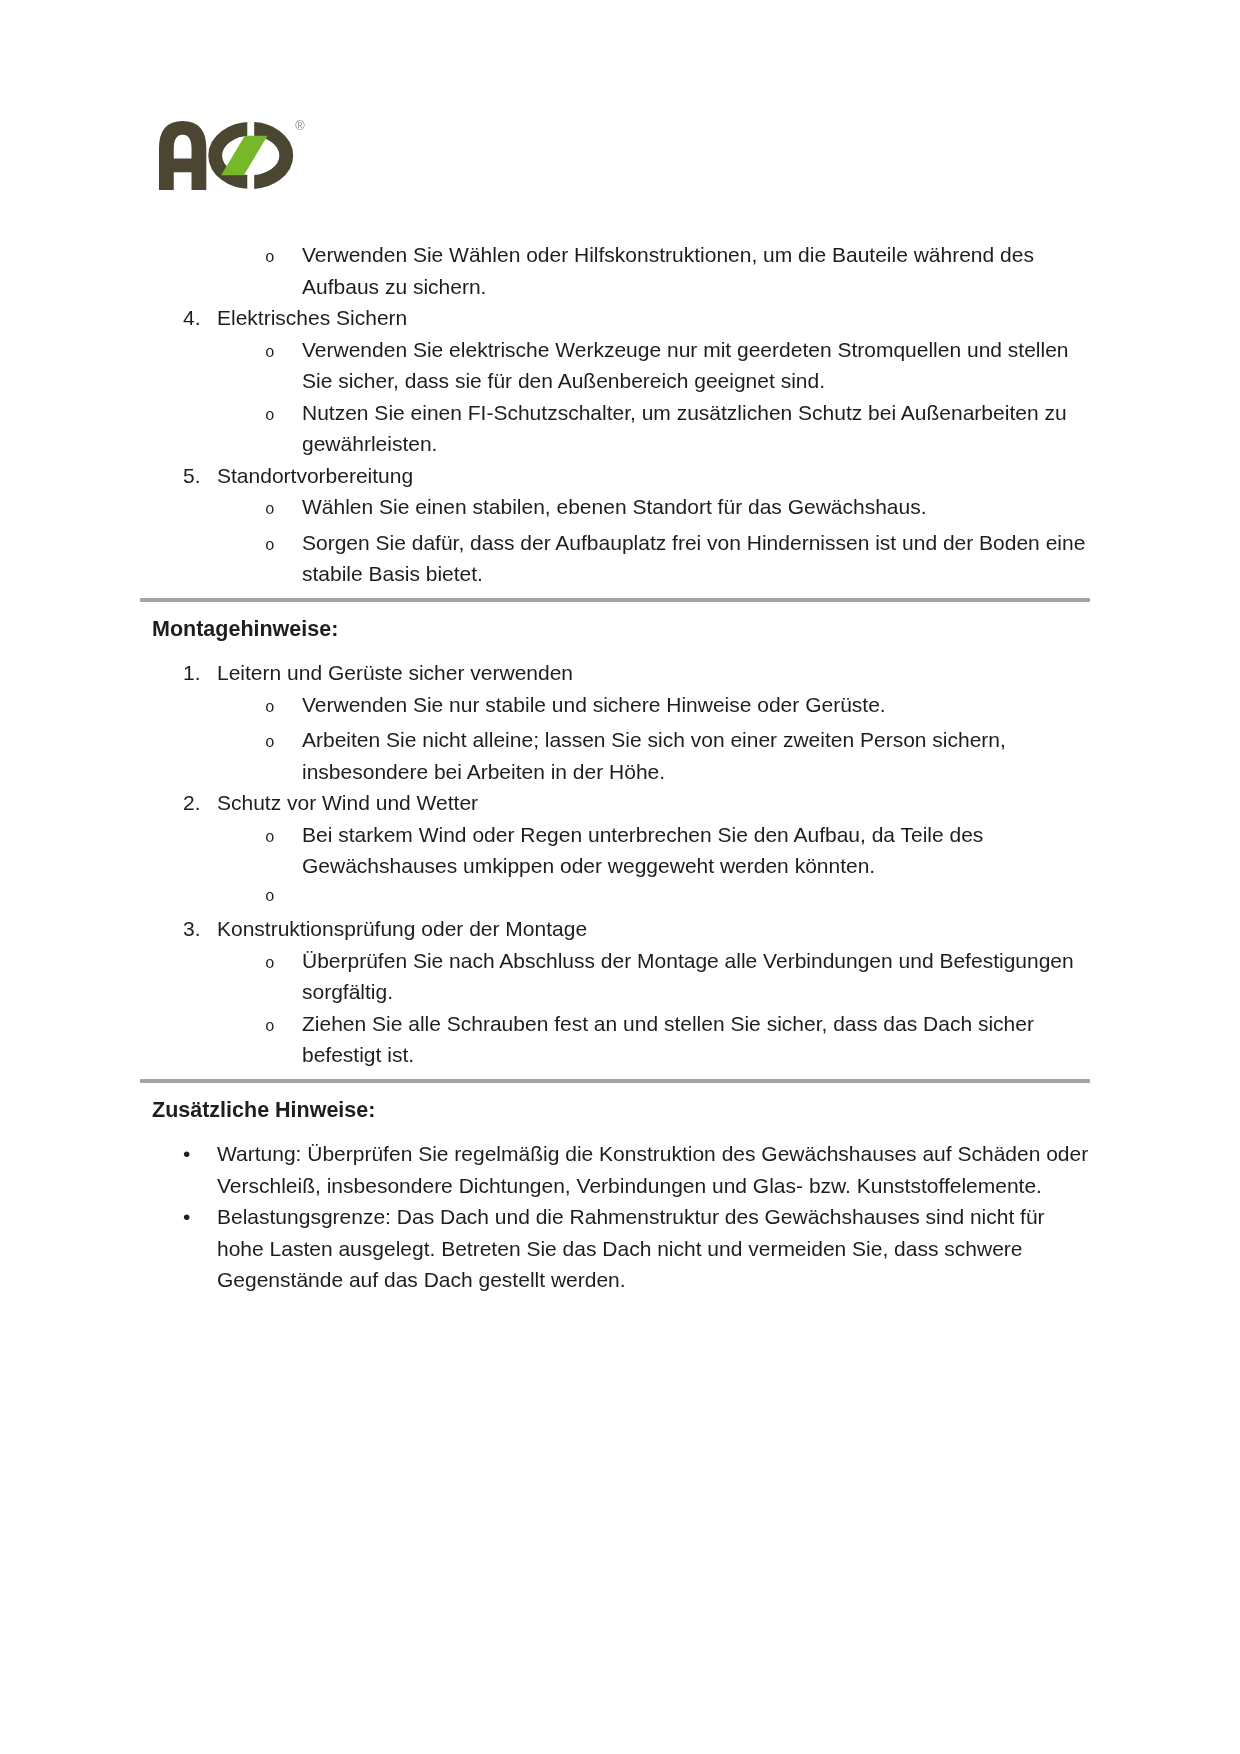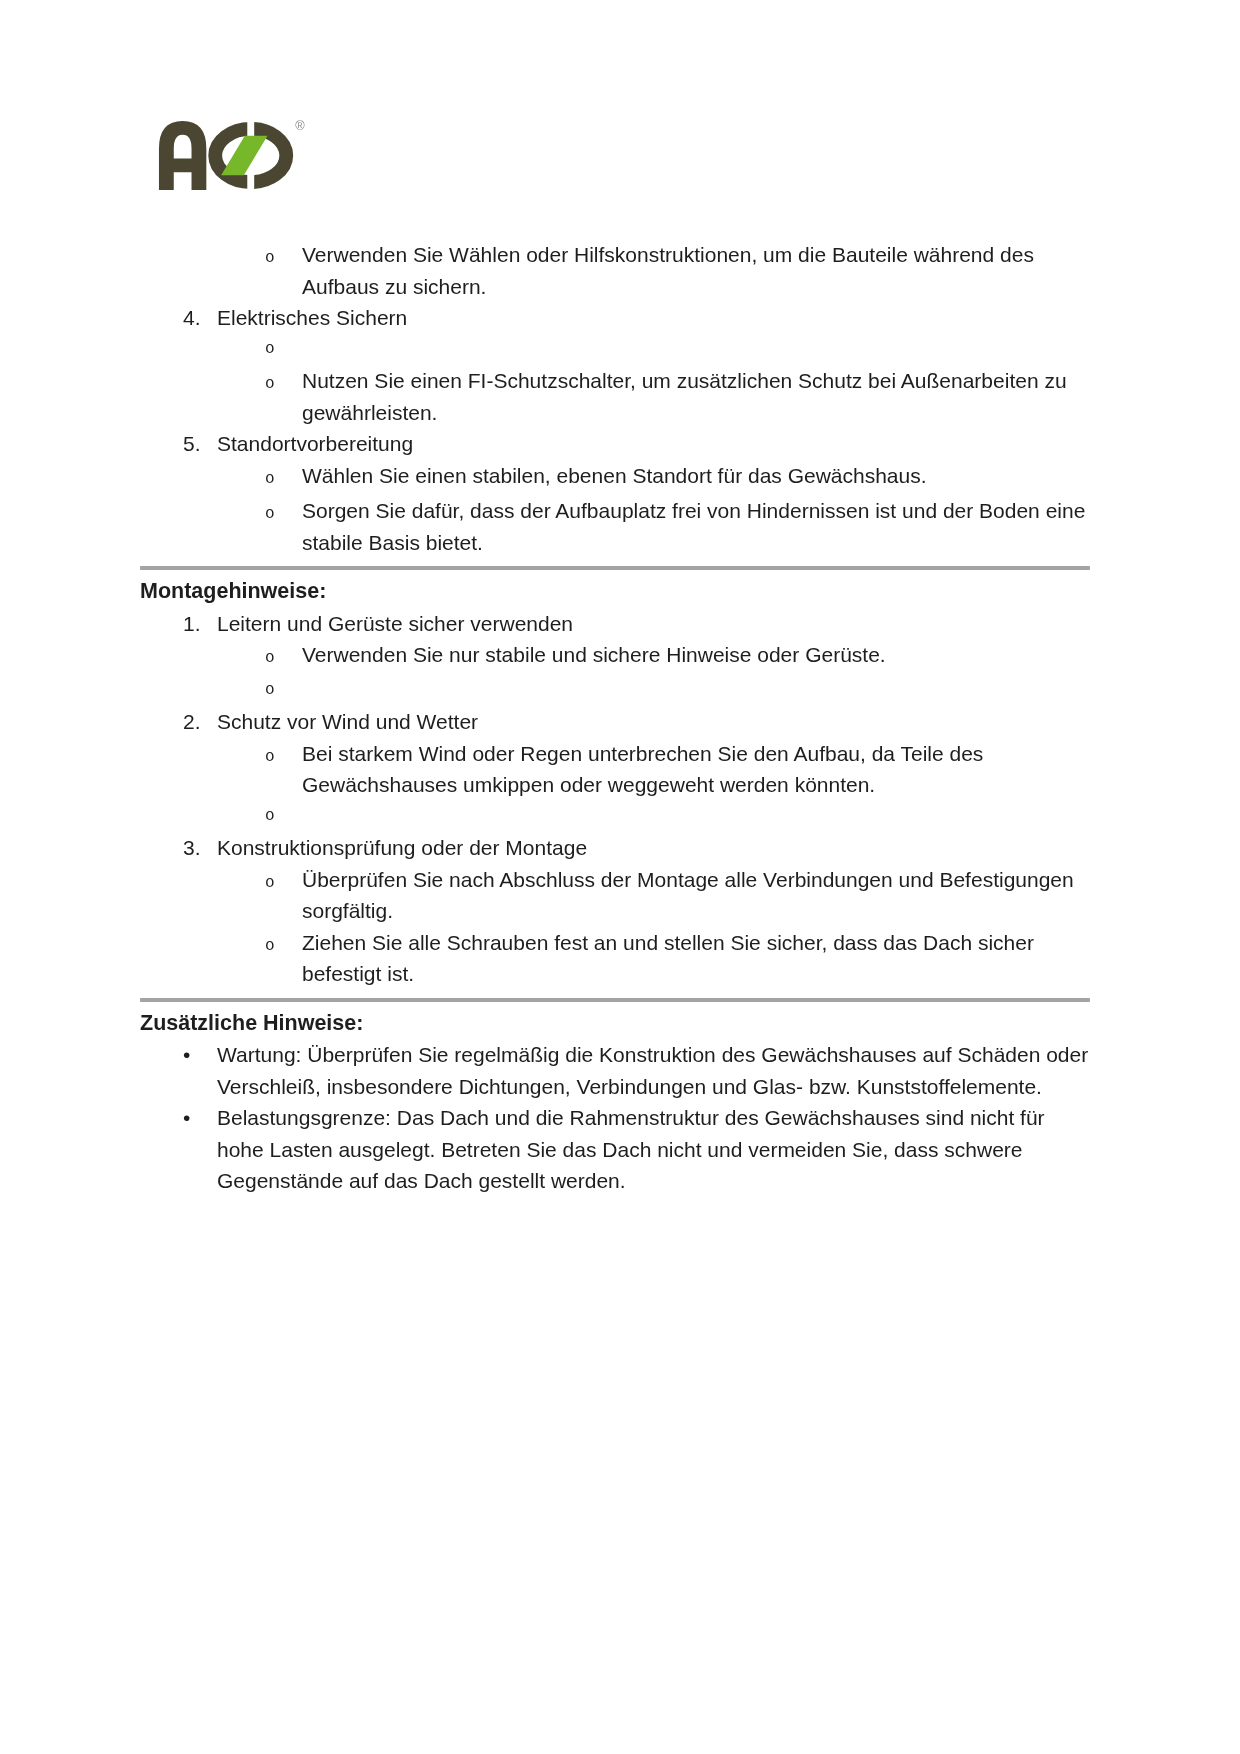--- a/index.html
+++ b/index.html
@@ -35,21 +35,21 @@
   .marker{color:var(--text-color);}
   .marker.circle{
     font-family:"Liberation Mono","DejaVu Sans Mono",monospace;
     font-size:16px;
   }
   .marker.dot{font-size:21px;}
   .text{flex:1 1 auto;min-width:0;}
   .heading{
     font-weight:700;
     font-size:21.5px;
-    margin:0;
+    margin:12px;
     color:var(--text-color);
   }
   .divider{
     height:4px;
     background:var(--divider-color);
     margin:8px 0 6px 0;
     border-radius:1px;
   }
 </style>
 </head>
@@ -80,20 +80,21 @@
         <span class="marker circle">o</span>
         <span class="text">Verwenden Sie Wählen oder Hilfskonstruktionen, um die Bauteile während des Aufbaus zu sichern.</span>
       </li>
 
       <li class="li l1">
         <span class="marker num">4.</span>
         <span class="text">Elektrisches Sichern</span>
       </li>
       <li class="li l2">
         <span class="marker circle">o</span>
+        <span class="text">Verwenden Sie elektrische Werkzeuge nur mit geerdeten Stromquellen und stellen Sie sicher, dass sie für den Außenbereich geeignet sind.</span>
       </li>
       <li class="li l2">
         <span class="marker circle">o</span>
         <span class="text">Nutzen Sie einen FI-Schutzschalter, um zusätzlichen Schutz bei Außenarbeiten zu gewährleisten.</span>
       </li>
 
       <li class="li l1">
         <span class="marker num">5.</span>
         <span class="text">Standortvorbereitung</span>
       </li>
@@ -115,20 +116,21 @@
       <li class="li l1">
         <span class="marker num">1.</span>
         <span class="text">Leitern und Gerüste sicher verwenden</span>
       </li>
       <li class="li l2">
         <span class="marker circle">o</span>
         <span class="text">Verwenden Sie nur stabile und sichere Hinweise oder Gerüste.</span>
       </li>
       <li class="li l2">
         <span class="marker circle">o</span>
+        <span class="text">Arbeiten Sie nicht alleine; lassen Sie sich von einer zweiten Person sichern, insbesondere bei Arbeiten in der Höhe.</span>
       </li>
 
       <li class="li l1">
         <span class="marker num">2.</span>
         <span class="text">Schutz vor Wind und Wetter</span>
       </li>
       <li class="li l2">
         <span class="marker circle">o</span>
         <span class="text">Bei starkem Wind oder Regen unterbrechen Sie den Aufbau, da Teile des Gewächshauses umkippen oder weggeweht werden könnten.</span>
       </li>

